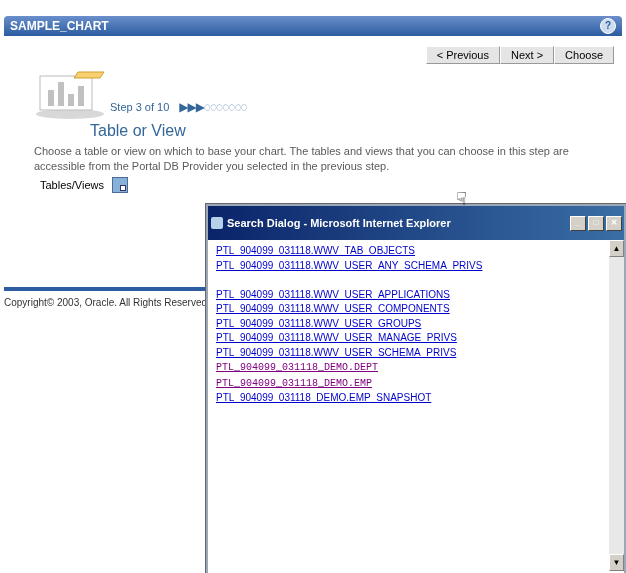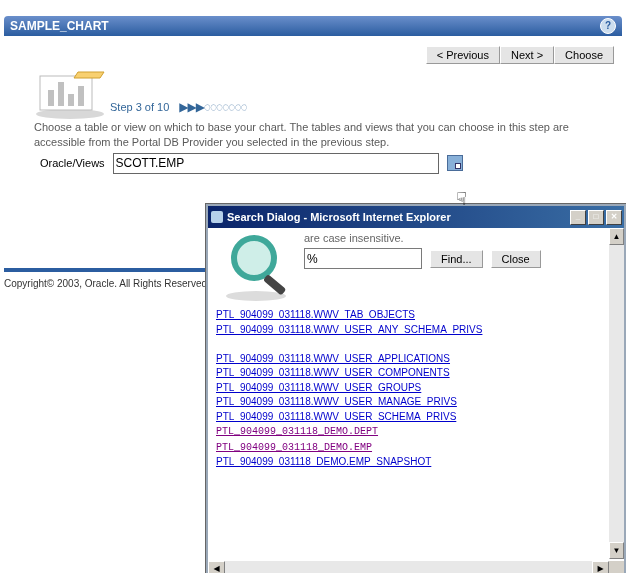--- a/index.html
+++ b/index.html
@@ -141,21 +141,21 @@
     top: 204px;
     width: 416px;
     border: 2px solid #9aa8b8;
     background: #ececec;
     z-index: 10;
     box-shadow: 0 0 0 1px #666;
   }
   .popup-title {
     background: linear-gradient(to right, #0a246a, #3a6ea5);
     color: #fff;
-    height: 22px;
+    height: 34px;
     display: flex;
     align-items: center;
     padding: 0 2px 0 3px;
     font-size: 11px;
     font-weight: bold;
   }
   .popup-title .ie-ico {
     width: 12px; height: 12px;
     background: #b6d0ea;
     border-radius: 2px;
@@ -268,60 +268,43 @@
         <rect x="48" y="18" width="6" height="20" fill="#c0c0c0"></rect>
         <path d="M48 4 L74 4 L70 10 L44 10 Z" fill="#f8d070" stroke="#d0a030"></path>
       </svg>
     </span>
     <div class="step-txt">
       <span>Step 3 of 10</span>
       <span class="dots">▶▶▶◌◌◌◌◌◌◌</span>
     </div>
   </div>
 
+  <h2 class="section">Table or View</h2>
   <div class="desc">Choose a table or view on which to base your chart. The tables and views that you can choose in this step are accessible from the Portal DB Provider you selected in the previous step.</div>
 
   <div class="form-row">
-    <span class="form-label">Oracle/Views</span>
-    <input class="txt" type="text" value="SCOTT.EMP" style="">
+    <span class="form-label">Tables/Views</span>
     <span class="lov-icon"></span>
   </div>
 </div>
 
 <span class="cursor-hand">☟</span>
 
 <div class="blue-sep"></div>
 <div class="copyright">Copyright© 2003, Oracle. All Rights Reserved</div>
 
 <div class="popup">
   <div class="popup-title">
     <span class="ie-ico"></span>
     <span class="title-txt">Search Dialog - Microsoft Internet Explorer</span>
     <span class="winbtn">_</span>
     <span class="winbtn">□</span>
     <span class="winbtn">✕</span>
   </div>
   <div class="popup-inner">
-    <div class="search-head">
-      <span class="mag-icon">
-        <svg width="86" height="70" viewBox="0 0 86 70">
-          <ellipse cx="44" cy="64" rx="30" ry="5" fill="#dcdcdc"></ellipse>
-          <circle cx="42" cy="26" r="20" fill="#cfeee8" stroke="#3fa89a" stroke-width="6"></circle>
-          <rect x="56" y="42" width="24" height="8" rx="3" fill="#444" transform="rotate(40 56 42)"></rect>
-        </svg>
-      </span>
-      <div class="search-right">
-        <div class="case-txt">are case insensitive.</div>
-        <div class="search-row">
-          <input class="search-inp" type="text" value="%" style="">
-          <button class="btn">Find...</button>
-          <button class="btn">Close</button>
-        </div>
-      </div>
-    </div>
 
     <div class="results" id="results"><a href="#">PTL_904099_031118.WWV_TAB_OBJECTS</a><br><a href="#">PTL_904099_031118.WWV_USER_ANY_SCHEMA_PRIVS</a><br><br><a href="#">PTL_904099_031118.WWV_USER_APPLICATIONS</a><br><a href="#">PTL_904099_031118.WWV_USER_COMPONENTS</a><br><a href="#">PTL_904099_031118.WWV_USER_GROUPS</a><br><a href="#">PTL_904099_031118.WWV_USER_MANAGE_PRIVS</a><br><a href="#">PTL_904099_031118.WWV_USER_SCHEMA_PRIVS</a><br><a href="#" class="visited">PTL_904099_031118_DEMO.DEPT</a><br><a href="#" class="visited">PTL_904099_031118_DEMO.EMP</a><br><a href="#">PTL_904099_031118_DEMO.EMP_SNAPSHOT</a><br></div>
 
     <div class="vscroll">
       <div class="sbtn">▲</div>
       <div class="strack"></div>
       <div class="sbtn">▼</div>
     </div>
     <div class="hscroll">
       <div class="sbtn">◀</div>

